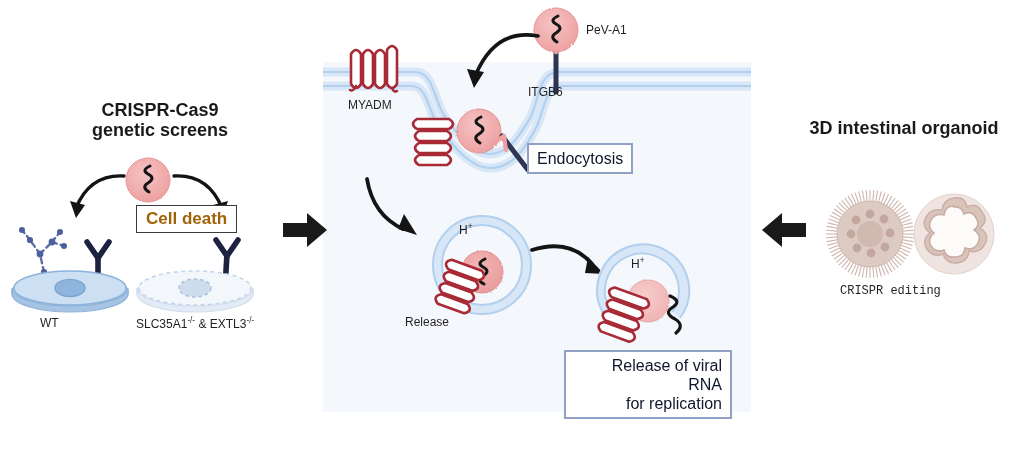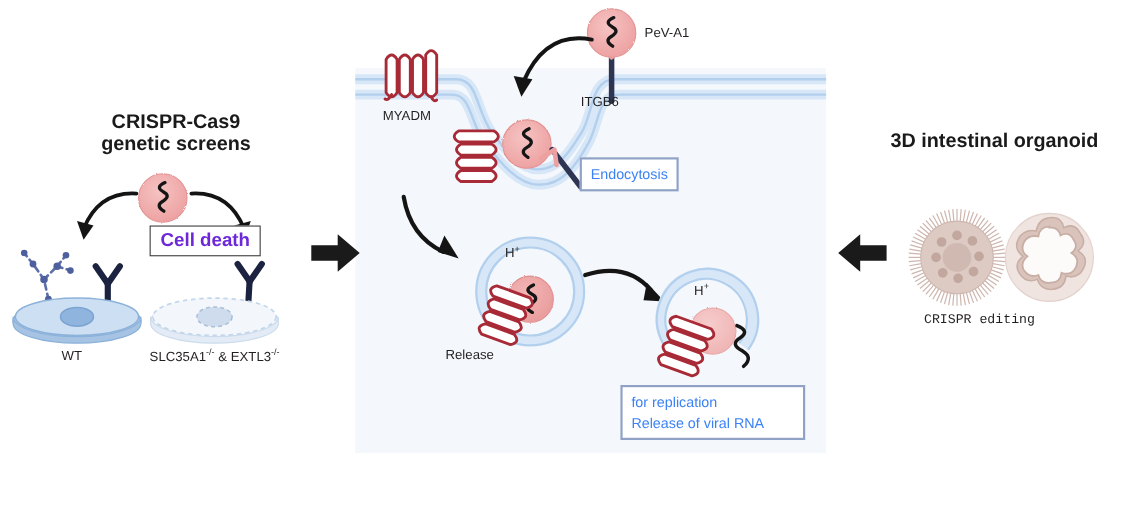--- a/index.html
+++ b/index.html
@@ -2,23 +2,23 @@
 <html><head>
 <meta charset="utf-8">
 <style>
   html,body{margin:0;padding:0;background:#ffffff;}
   body{width:1024px;height:459px;position:relative;overflow:hidden;
        font-family:"Liberation Sans","DejaVu Sans",sans-serif;color:#231f20;}
   .abs{position:absolute;}
   .panel-bg{left:323px;top:62px;width:428px;height:350px;background:#f4f7fb;}
   .ttl{font-weight:bold;font-size:18px;line-height:20px;text-align:center;color:#1a1a1a;}
   .lbl{font-size:12px;color:#231f20;white-space:nowrap;}
-  .boxlbl{border:2px solid #8fa2c6;background:#ffffff;font-size:13px;
-          color:#3b82f6;text-align:left;line-height:19px;padding:4px 8px;}
-  .deathbox{border:1.6px solid #3c3c3c;background:#ffffff;color:#6d28d9;
+  .boxlbl{border:2px solid #8fa2c6;background:#ffffff;font-size:16px;
+          color:#0f172a;text-align:right;line-height:19px;padding:4px 8px;}
+  .deathbox{border:1.6px solid #3c3c3c;background:#ffffff;color:#a16207;
             font-weight:bold;font-size:17px;padding:3px 9px;white-space:nowrap;}
   svg{display:block;overflow:visible;}
   .sup{font-size:0.68em;vertical-align:super;}
 </style>
 </head>
 <body>
 
 <div class="abs panel-bg"></div>
 
 <div class="abs ttl" style="left:20px;top:100px;width:280px;">
@@ -77,21 +77,21 @@
     <path d="M90 92 L90 60"></path>
     <path d="M90 62 L79 46"></path>
     <path d="M90 62 L101 46"></path>
   </g>
 
   <ellipse cx="62" cy="96" rx="58" ry="18" fill="#b9d0ea" stroke="#8cb2da" stroke-width="1.6"></ellipse>
   <path d="M4 92 a58 18 0 0 0 116 0 l0 6 a58 18 0 0 1 -116 0 Z" fill="#a6c3e3" stroke="#8cb2da" stroke-width="1.2"></path>
   <ellipse cx="62" cy="92" rx="56" ry="17" fill="#ccdff3" stroke="#8cb2da" stroke-width="1.4"></ellipse>
   <ellipse cx="62" cy="92" rx="15" ry="8.6" fill="#8fb4dd" stroke="#7aa3d2" stroke-width="1.3"></ellipse>
 </svg>
-<div class="abs lbl" style="left:56px;top:316px;">WT</div>
+<div class="abs lbl" style="left:40px;top:316px;">WT</div>
 
 <svg class="abs" style="left:133px;top:196px;" width="124" height="116" viewBox="0 0 124 116">
   <g stroke="#1b2340" stroke-width="5.6" fill="none" stroke-linecap="round">
     <path d="M92 92 L94 58"></path>
     <path d="M94 60 L83 44"></path>
     <path d="M94 60 L105 44"></path>
   </g>
   <ellipse cx="62" cy="96" rx="58" ry="18" fill="#eef3f9" stroke="#cddcec" stroke-width="1.4"></ellipse>
   <path d="M4 92 a58 18 0 0 0 116 0 l0 6 a58 18 0 0 1 -116 0 Z" fill="#e3ecf6" stroke="#cddcec" stroke-width="1.1"></path>
   <ellipse cx="62" cy="92" rx="56" ry="17" fill="#f3f7fc" stroke="#c3d6ea" stroke-width="1.6" stroke-dasharray="4 3.4"></ellipse>
@@ -272,22 +272,22 @@
   <g transform="rotate(-70 31 30)">
     <g stroke="#a82a36" stroke-width="2.6" fill="#ffffff" stroke-linejoin="round">
       <path d="M7 12 q5 -8 10 0 l0 30 q-5 8 -10 0 Z"></path>
       <path d="M19 12 q5 -8 10 0 l0 30 q-5 8 -10 0 Z"></path>
       <path d="M31 12 q5 -8 10 0 l0 30 q-5 8 -10 0 Z"></path>
       <path d="M43 10 q5 -8 10 0 l0 34 q-5 8 -10 0 Z"></path>
     </g>
   </g>
 </svg>
 <div class="abs boxlbl" style="left:564px;top:350px;width:148px;">
+  <div>Release of viral RNA</div>
   <div>for replication</div>
-  <div>Release of viral RNA</div>
 </div>
 
 <svg class="abs" style="left:760px;top:209px;" width="46" height="42" viewBox="0 0 46 42">
   <path d="M46 14 L22 14 L22 4 L2 21 L22 38 L22 28 L46 28 Z" fill="#1a1a1a"></path>
 </svg>
 
 <div class="abs ttl" style="left:790px;top:118px;width:228px;">3D intestinal organoid</div>
 
 <svg class="abs" style="left:824px;top:188px;" width="92" height="92" viewBox="0 0 92 92">
   <g stroke="#cdb6ae" stroke-width="1.1">

